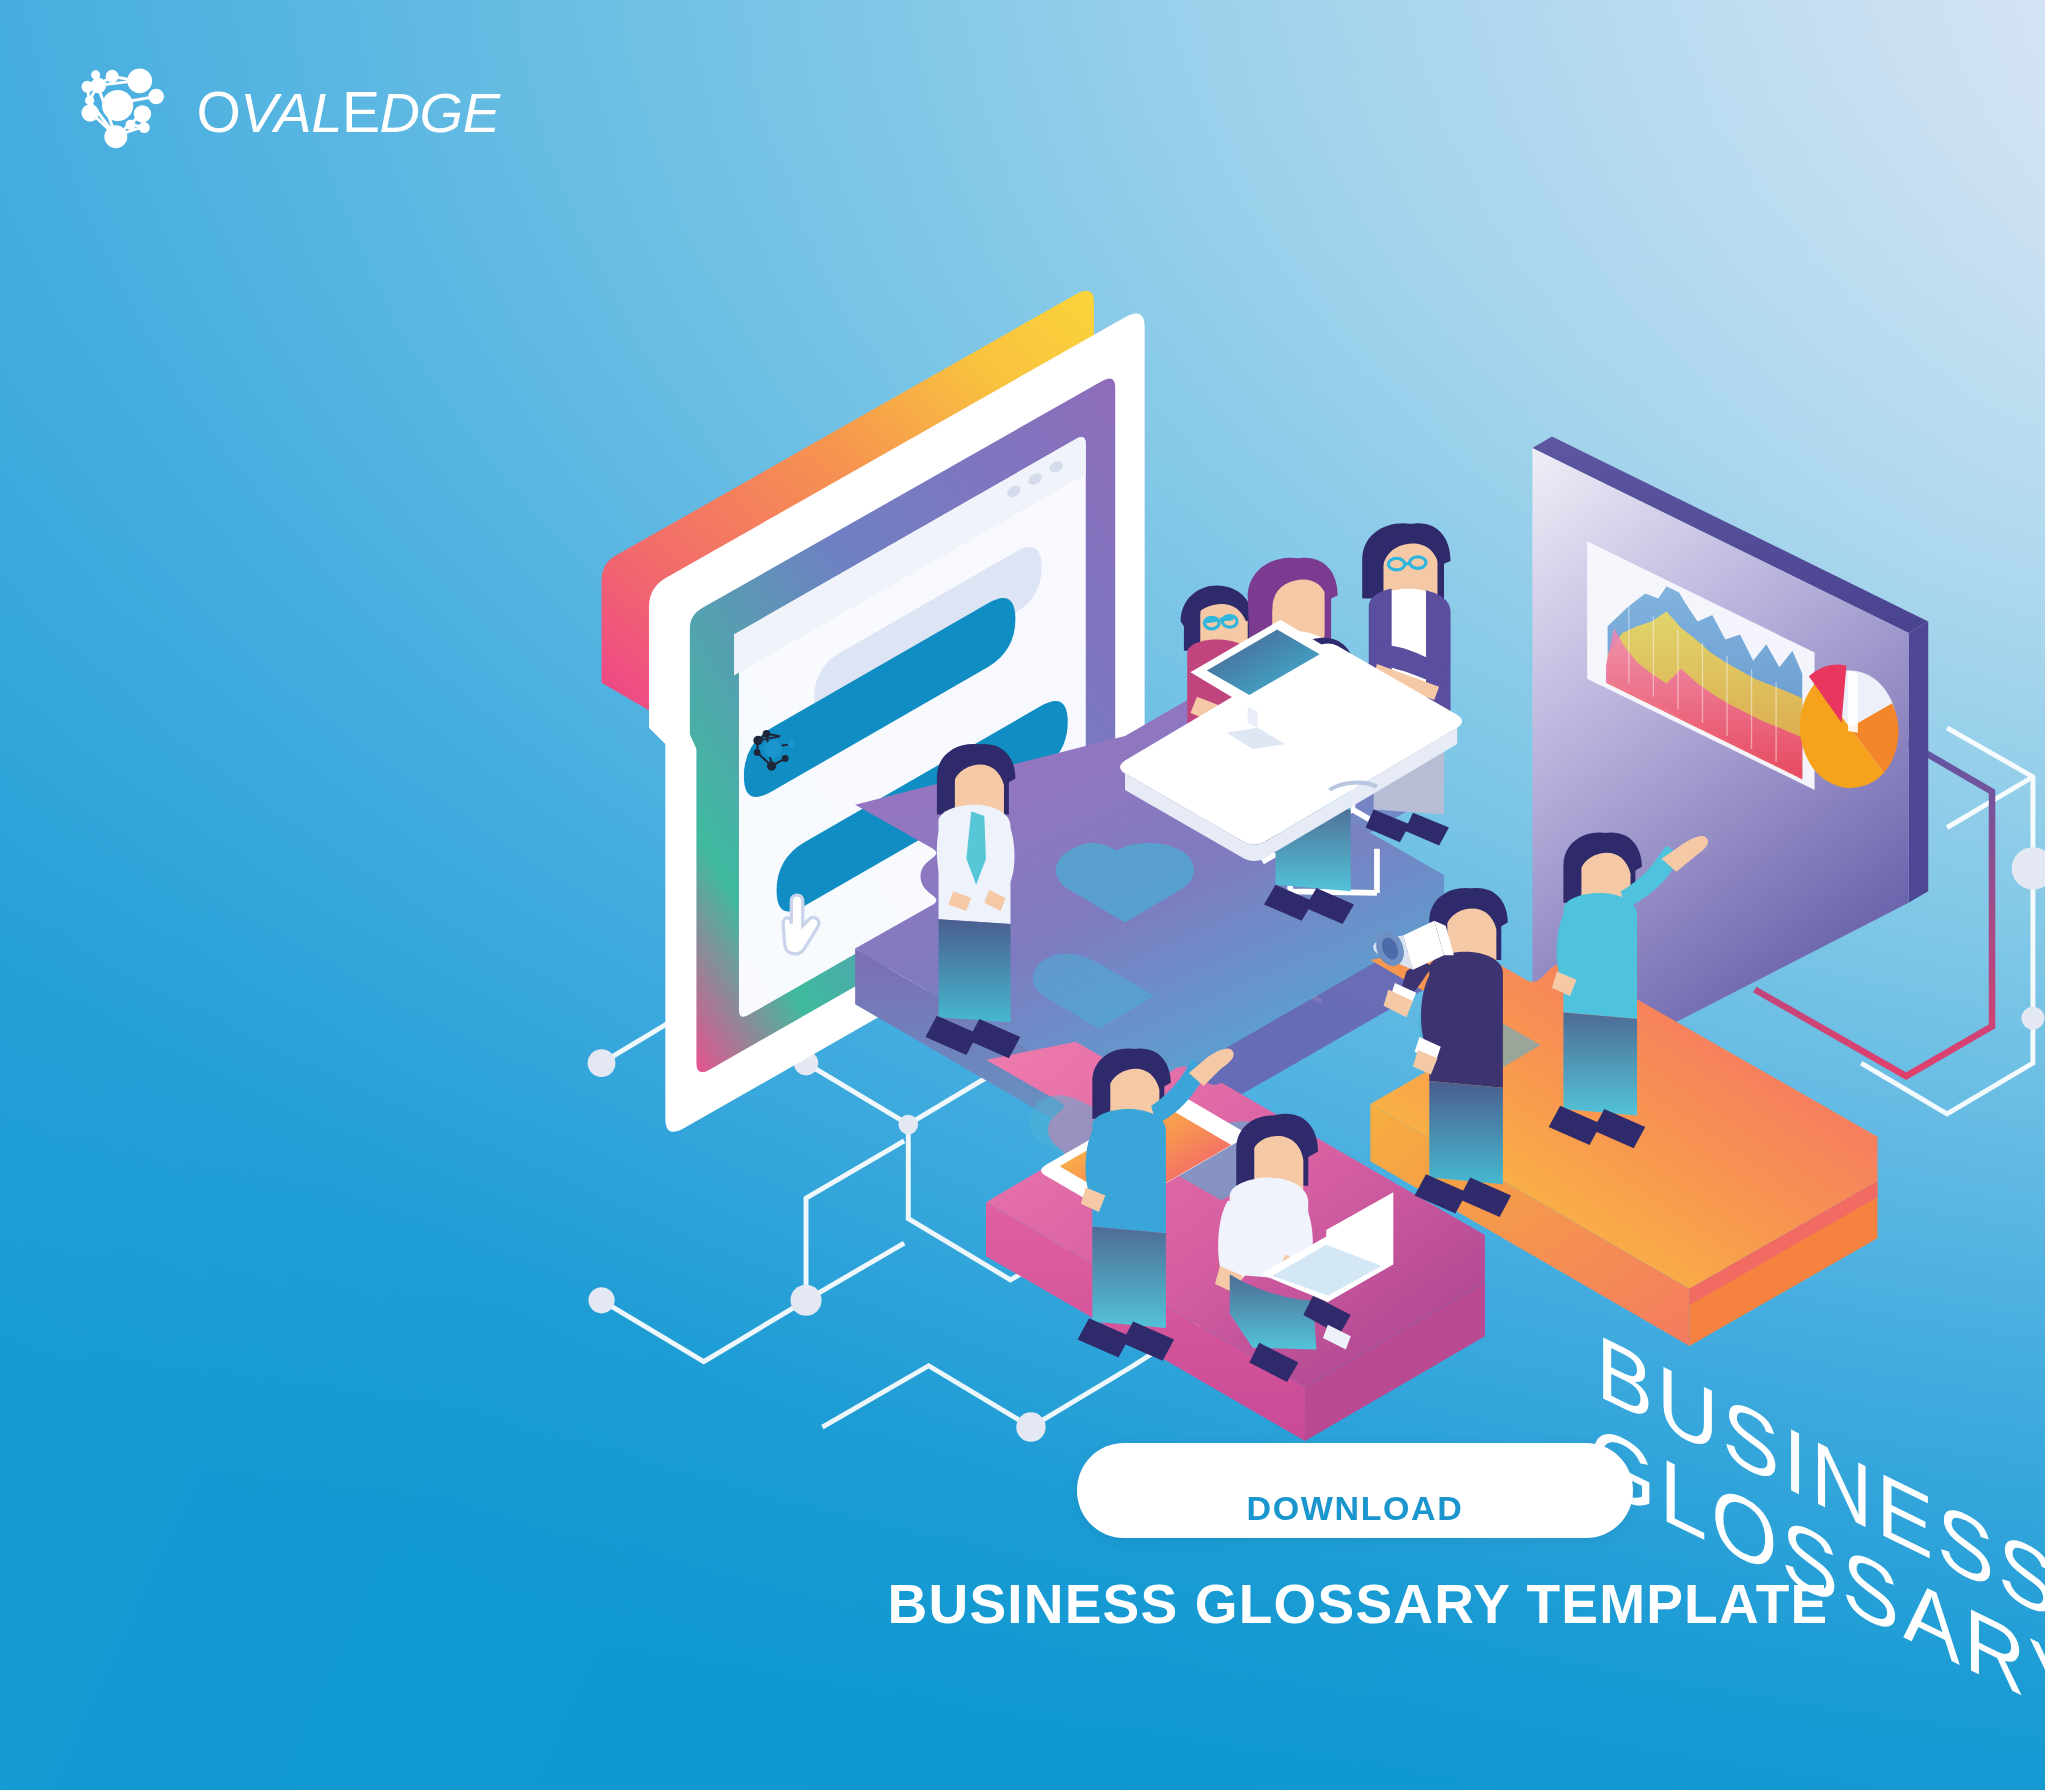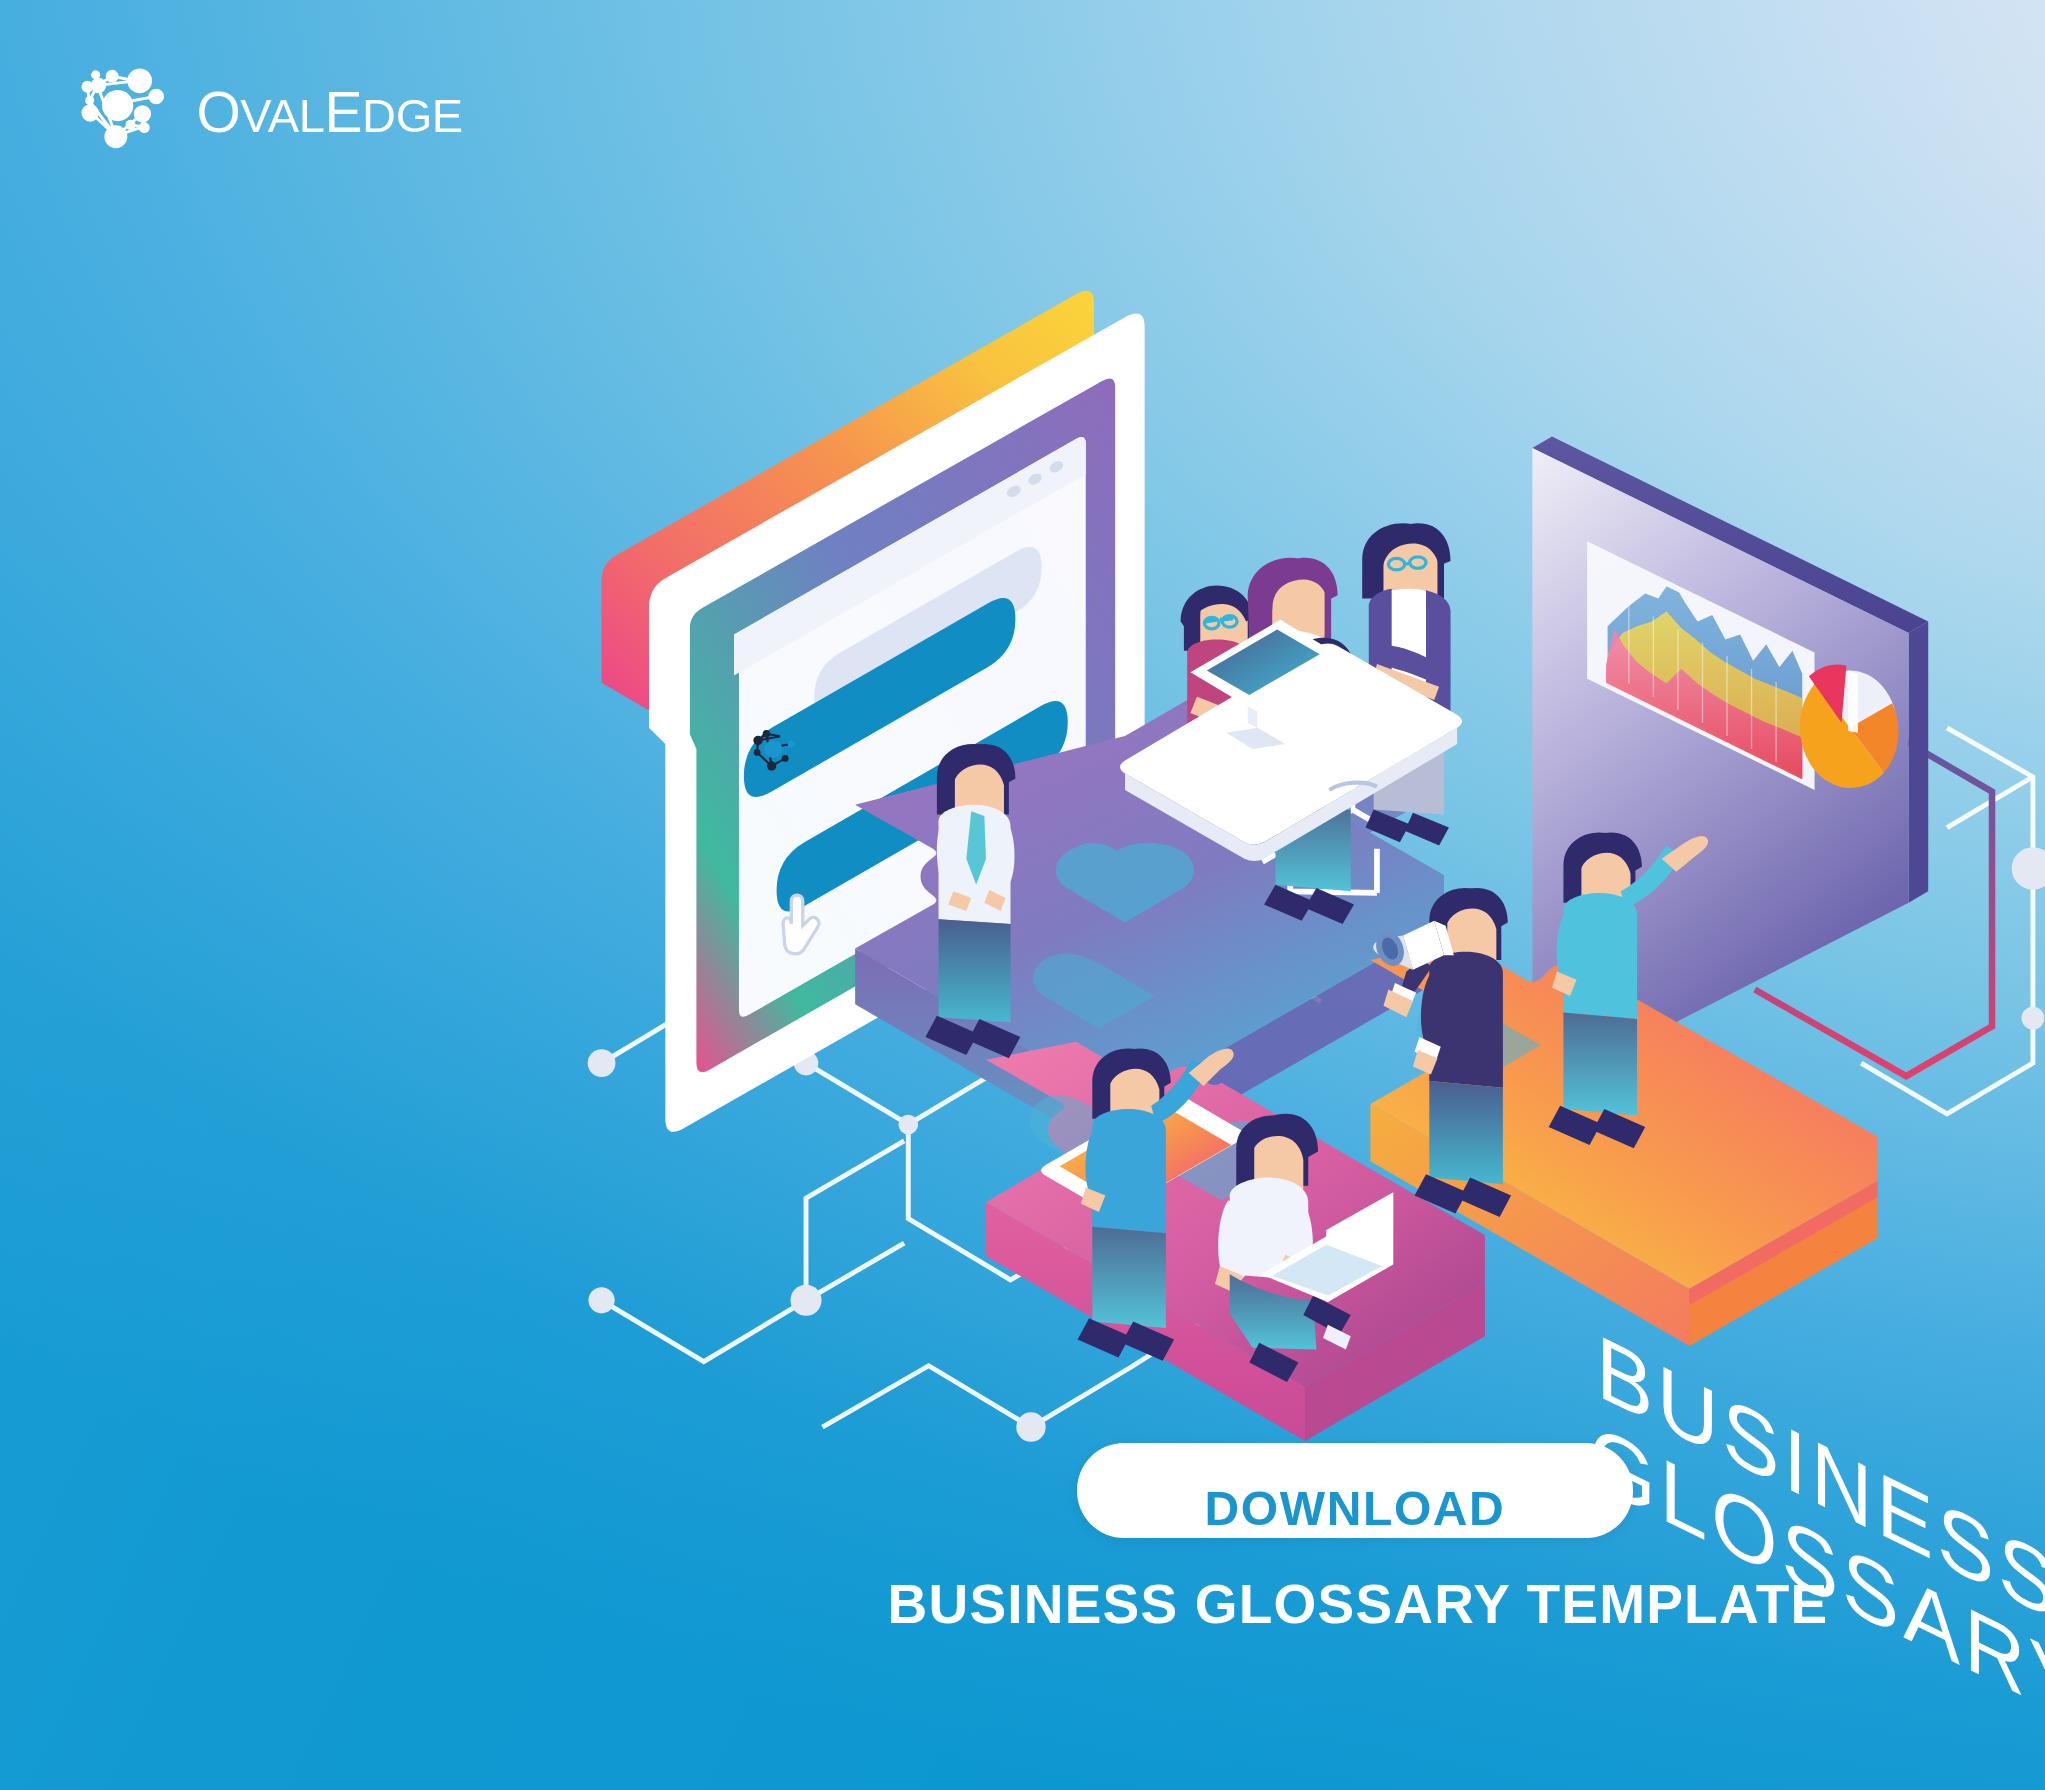--- a/index.html
+++ b/index.html
@@ -18,31 +18,31 @@
   .bg-tint{position:absolute;inset:0;
     background:linear-gradient(115deg, rgba(70,175,222,.35) 0%, rgba(60,170,220,.12) 32%, rgba(255,255,255,0) 62%);
   }
 
   
   .logo{position:absolute;left:70px;top:57px;display:flex;align-items:center;gap:16.4px;}
   .logo-mark{width:110px;height:110px;flex:0 0 auto;}
   .logo-word{font-family:"Liberation Sans", sans-serif;color:#fff;white-space:nowrap;
     letter-spacing:-0.4px;line-height:1;display:flex;align-items:baseline;}
   .lw-big{font-size:57px;font-weight:400;}
-  .lw-sm{font-size:47px;font-weight:400;}
+  .lw-sm{font-size:56px;font-weight:400;font-style:italic;}
 
   
   #illus{position:absolute;left:552px;top:237px;width:1555px;height:1186px;}
   #illus svg{position:absolute;inset:0;width:100%;height:100%;overflow:visible;}
 
   
   .cta-btn{position:absolute;left:1077px;top:1443px;width:556px;height:95px;
     background:#ffffff;border-radius:47px;display:flex;align-items:center;justify-content:center;
     box-shadow:0 2.5px 10.6px rgba(0,60,100,.10);}
-  .cta-btn span{color:#1b95ce;font-size:48px;font-weight:700;letter-spacing:1.6px;
+  .cta-btn span{color:#1b95ce;font-size:34px;font-weight:700;letter-spacing:1.6px;
     font-family:"Liberation Sans", sans-serif;margin-top:36px;}
   .headline{position:absolute;left:0;right:0;top:1572px;text-align:center;color:#ffffff;
     font-size:55px;font-weight:700;letter-spacing:1.2px;font-family:"Liberation Sans", sans-serif;}
 </style>
 </head>
 <body>
 
 <div id="stage">
 
   <div class="bg-base"></div>

